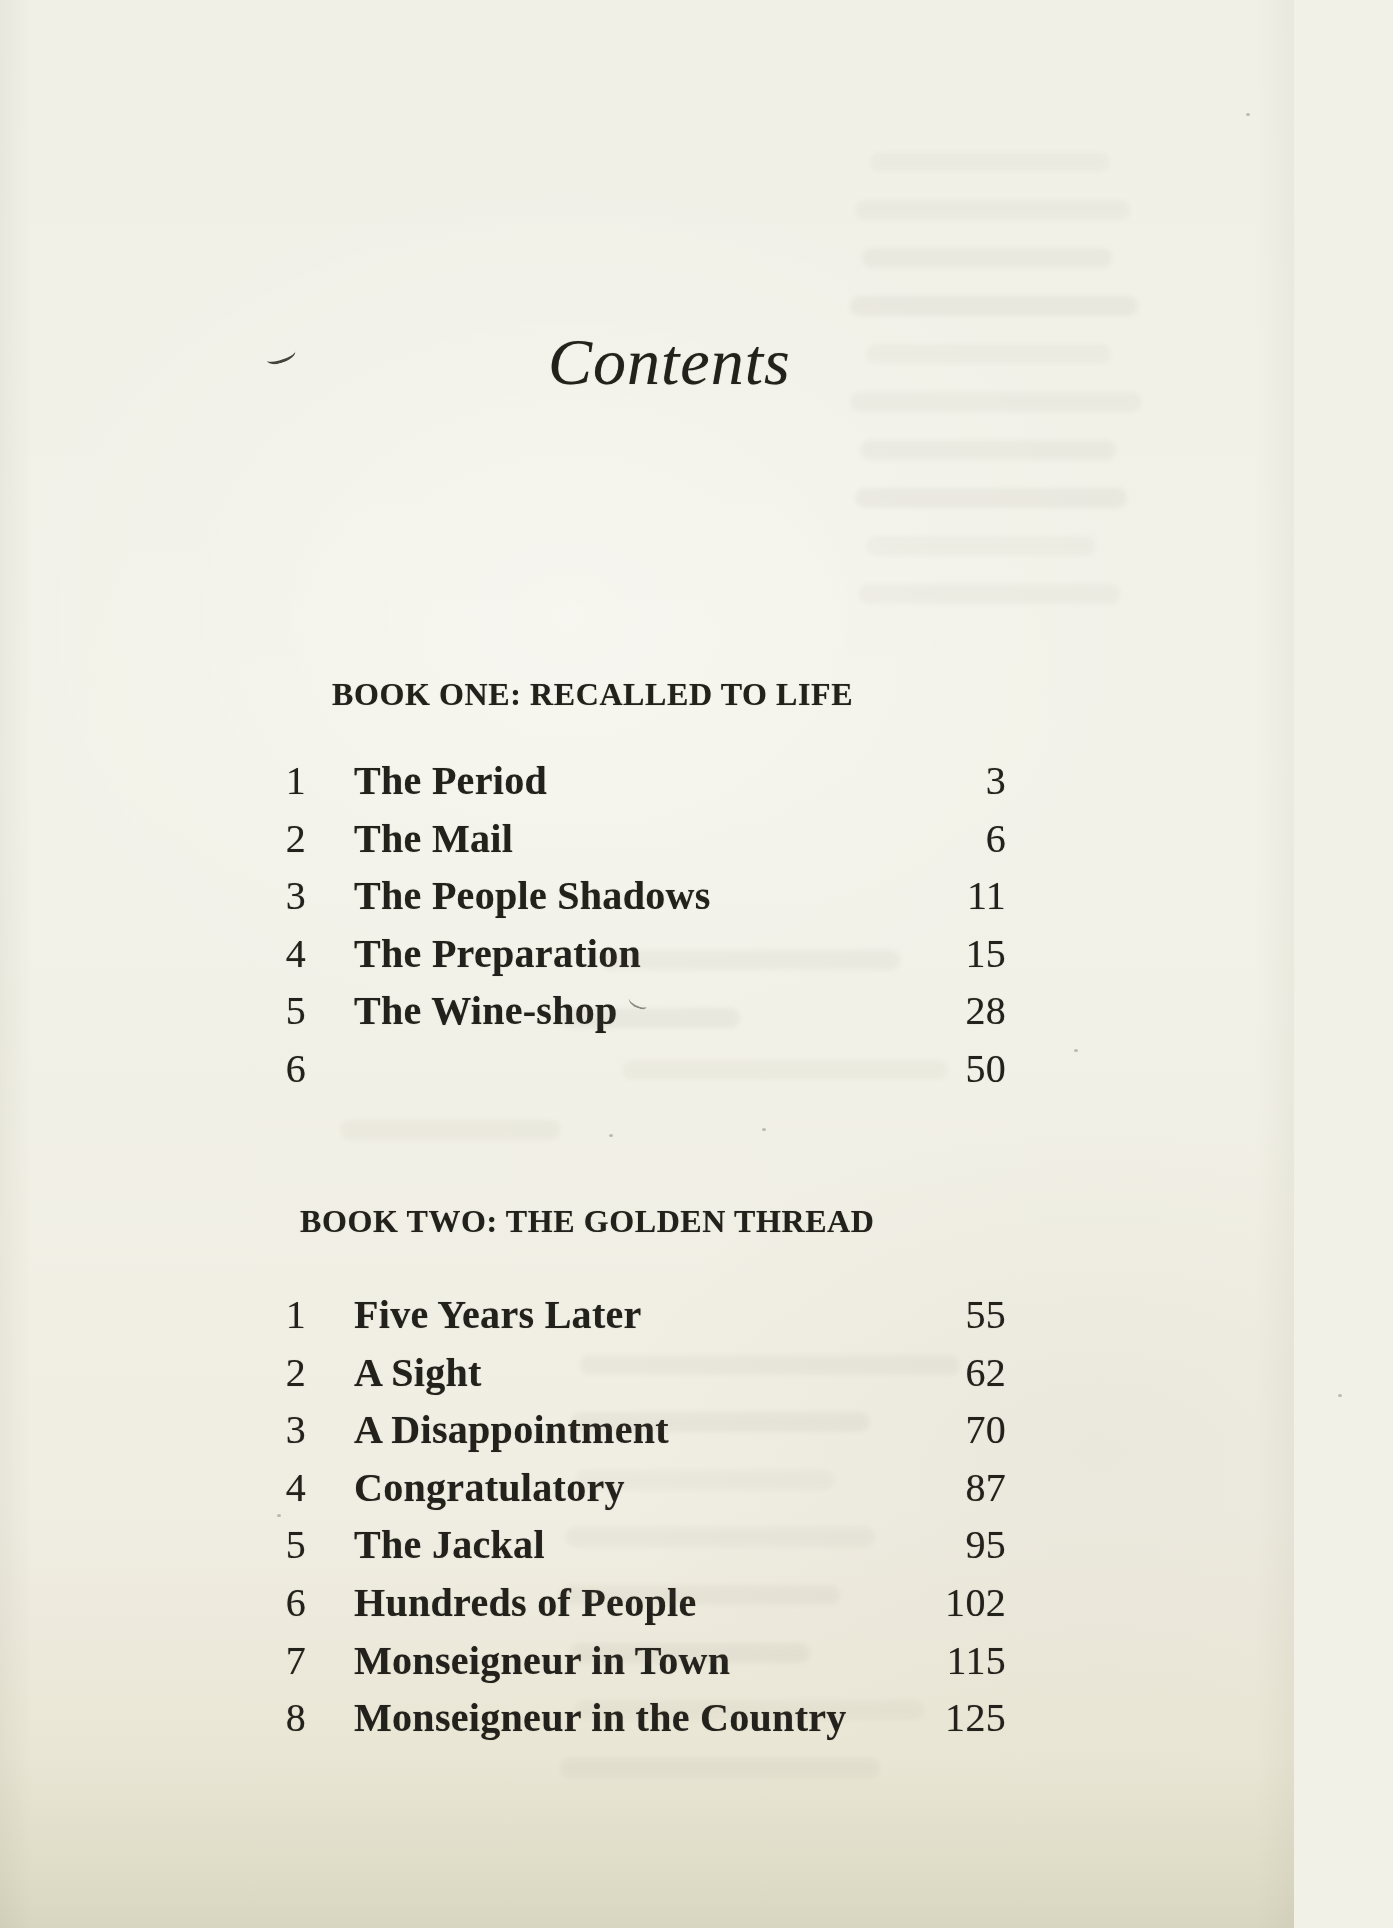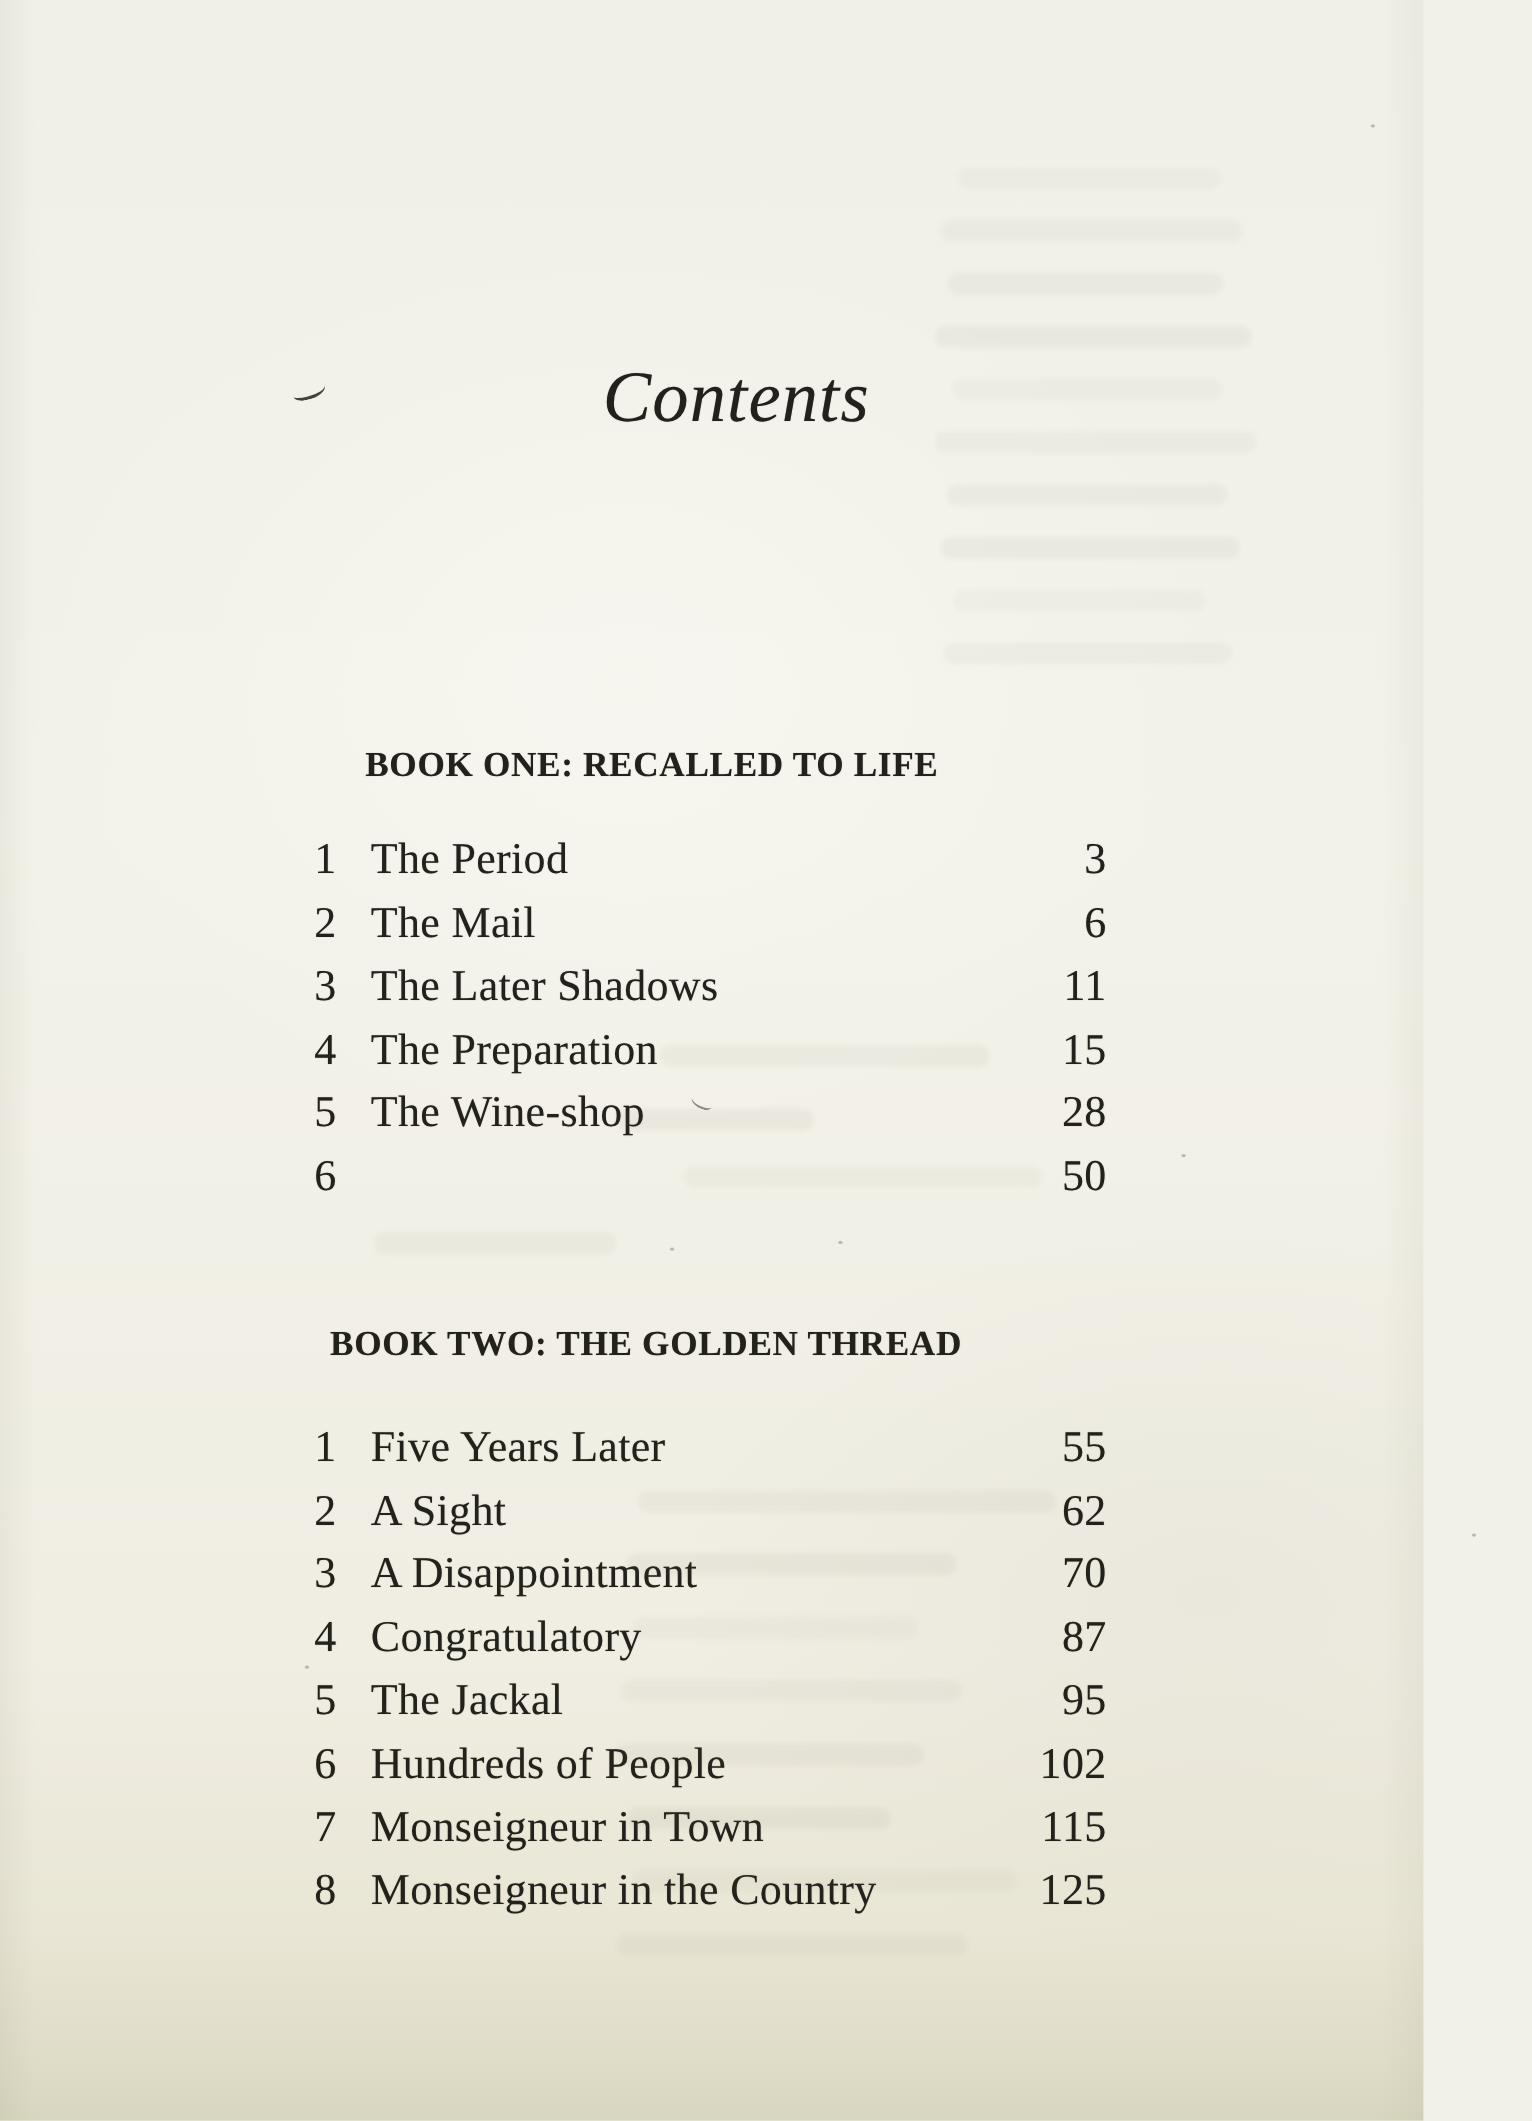--- a/index.html
+++ b/index.html
@@ -56,22 +56,23 @@
     letter-spacing:0.3px;
     white-space:nowrap;
   }
   .toc-row .num{
     display:inline-block;
     width:26px;
     text-align:right;
     flex:0 0 auto;
   }
   .toc-row .chapter-title{
-    margin-left:31px;
+    margin-left:48px;
     flex:0 0 auto;
+    font-weight:bold;
   }
   .toc-row .pagenum{
     margin-left:auto;
     text-align:right;
   }
   
   .ghost{
     position:absolute;
     height:20px;
     border-radius:10px;
@@ -122,21 +123,21 @@
     <span class="chapter-title">The Period</span>
     <span class="pagenum">3</span>
   </div>
         <div class="toc-row ink">
     <span class="num">2</span>
     <span class="chapter-title">The Mail</span>
     <span class="pagenum">6</span>
   </div>
         <div class="toc-row ink">
     <span class="num">3</span>
-    <span class="chapter-title">The Later Shadows</span>
+    <span class="chapter-title">The People Shadows</span>
     <span class="pagenum">11</span>
   </div>
         <div class="toc-row ink">
     <span class="num">4</span>
     <span class="chapter-title">The Preparation</span>
     <span class="pagenum">15</span>
   </div>
         <div class="toc-row ink">
     <span class="num">5</span>
     <span class="chapter-title">The Wine-shop</span>

